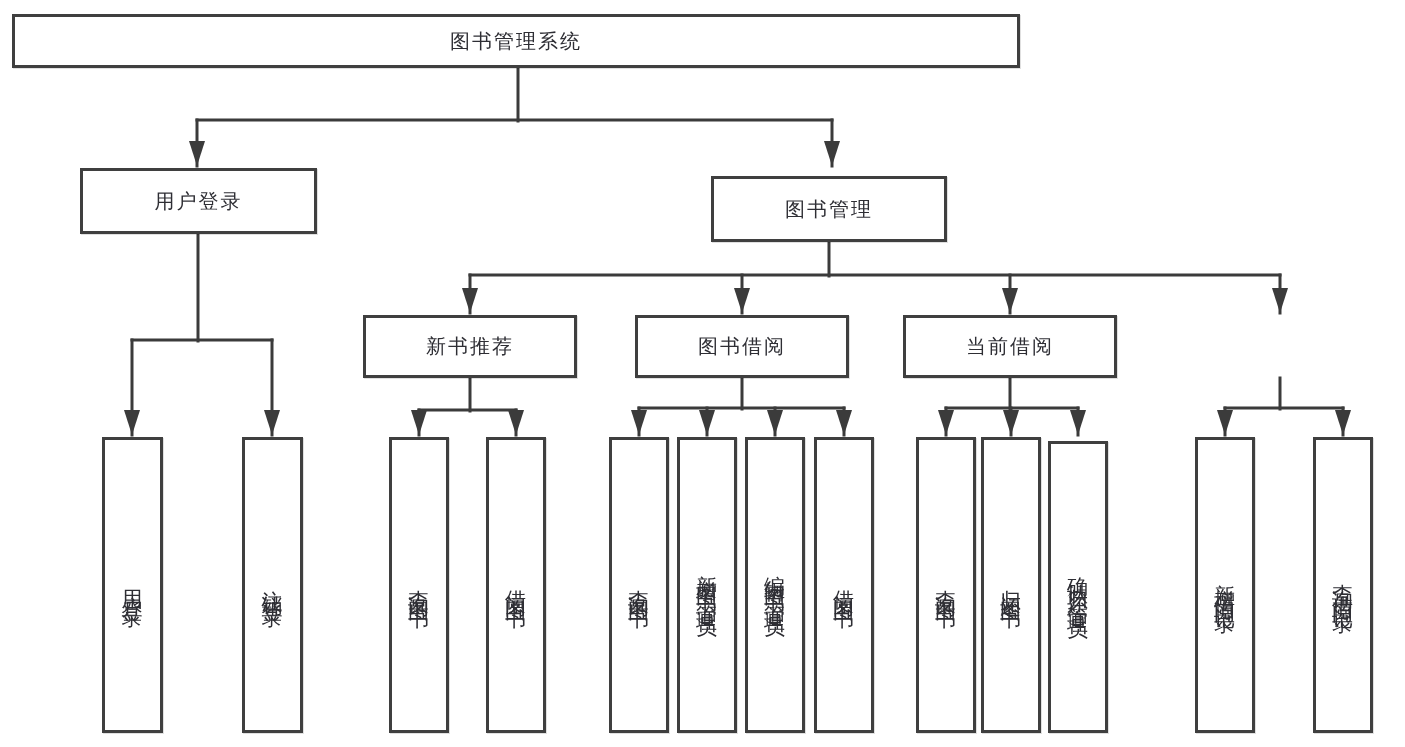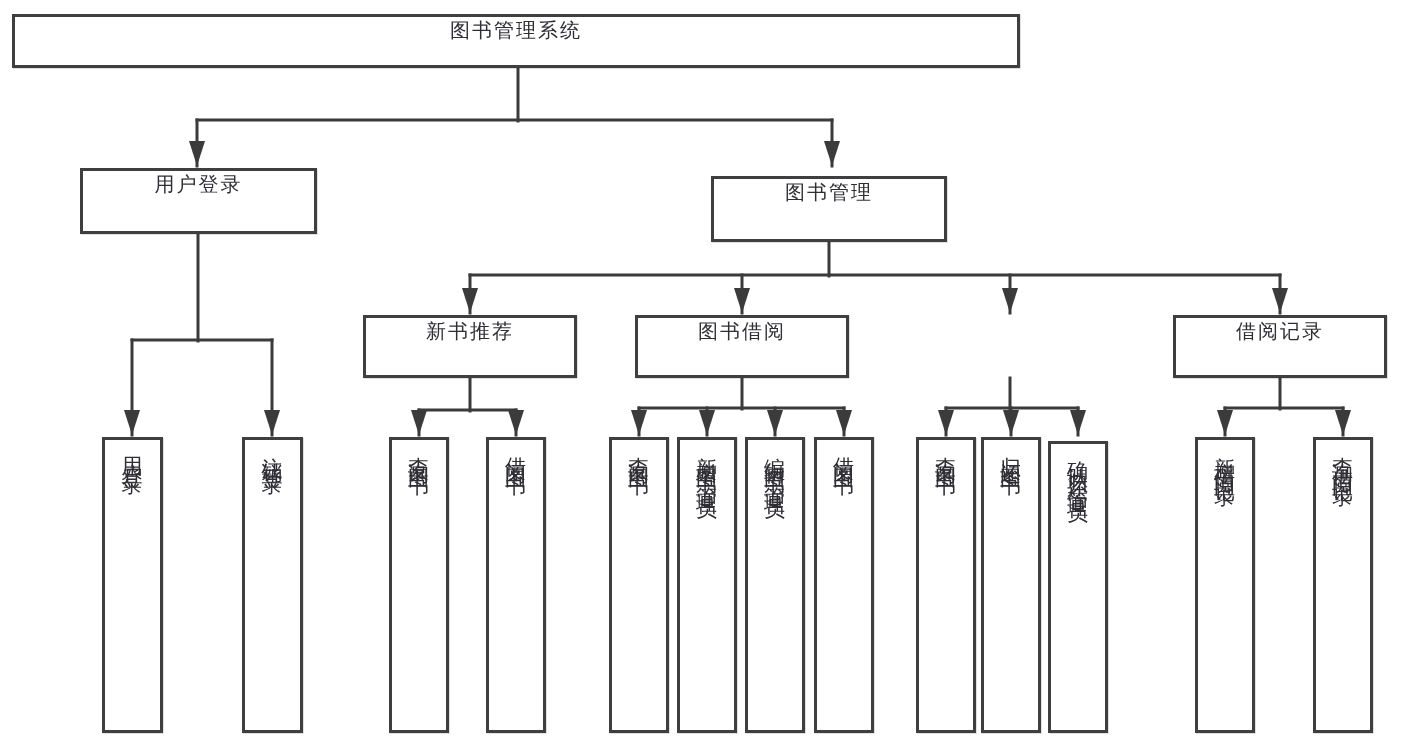--- a/index.html
+++ b/index.html
@@ -25,20 +25,21 @@
     width: 1405px; height: 747px;
     z-index: 1;
   }
   svg.wires line { stroke: var(--line); stroke-width: 3; stroke-linecap: square; }
   svg.wires marker path { fill: var(--line); }
   .node {
     position: absolute;
     border: 3px solid var(--border);
     background: var(--bg);
     display: flex;
+    align-items: center;
     justify-content: center;
     z-index: 2;
     box-shadow: 1px 1px 0 rgba(0,0,0,0.12);
   }
   .node.h span {
     font-size: 20px;
     letter-spacing: 2px;
     white-space: nowrap;
     color: var(--text);
   }
@@ -125,22 +126,22 @@
   <div class="node h" style="left:711px;top:176px;width:236px;height:66px">
     <span>图书管理</span>
   </div>
 
   <div class="node h" style="left:363px;top:315px;width:214px;height:63px">
     <span>新书推荐</span>
   </div>
   <div class="node h" style="left:635px;top:315px;width:214px;height:63px">
     <span>图书借阅</span>
   </div>
-  <div class="node h" style="left:1173px;top:315px;width:214px;height:63px">
-    <span>借阅记录</span>
+  <div class="node h" style="left:903px;top:315px;width:214px;height:63px">
+    <span>当前借阅</span>
   </div>
 
   <div class="node v" style="left:102px;top:437px;width:61px;height:296px">
     <span>用户登录</span>
   </div>
   <div class="node v" style="left:242px;top:437px;width:61px;height:296px">
     <span>注销登录</span>
   </div>
 
   <div class="node v" style="left:389px;top:437px;width:60px;height:296px">

